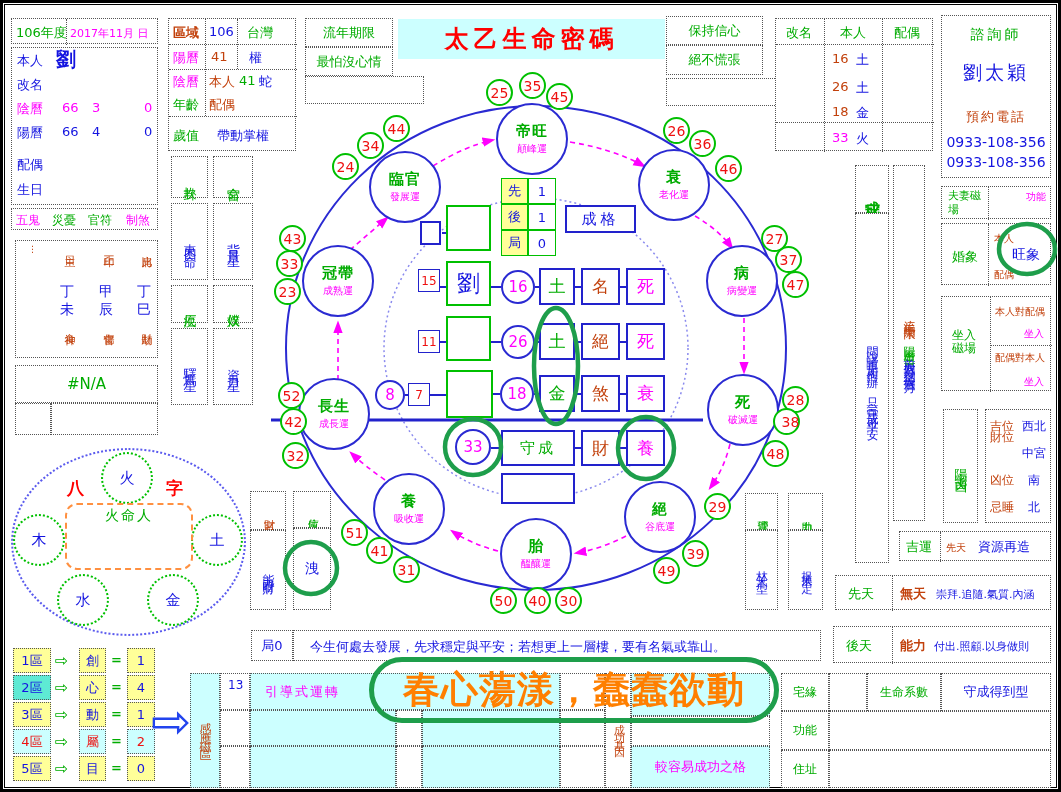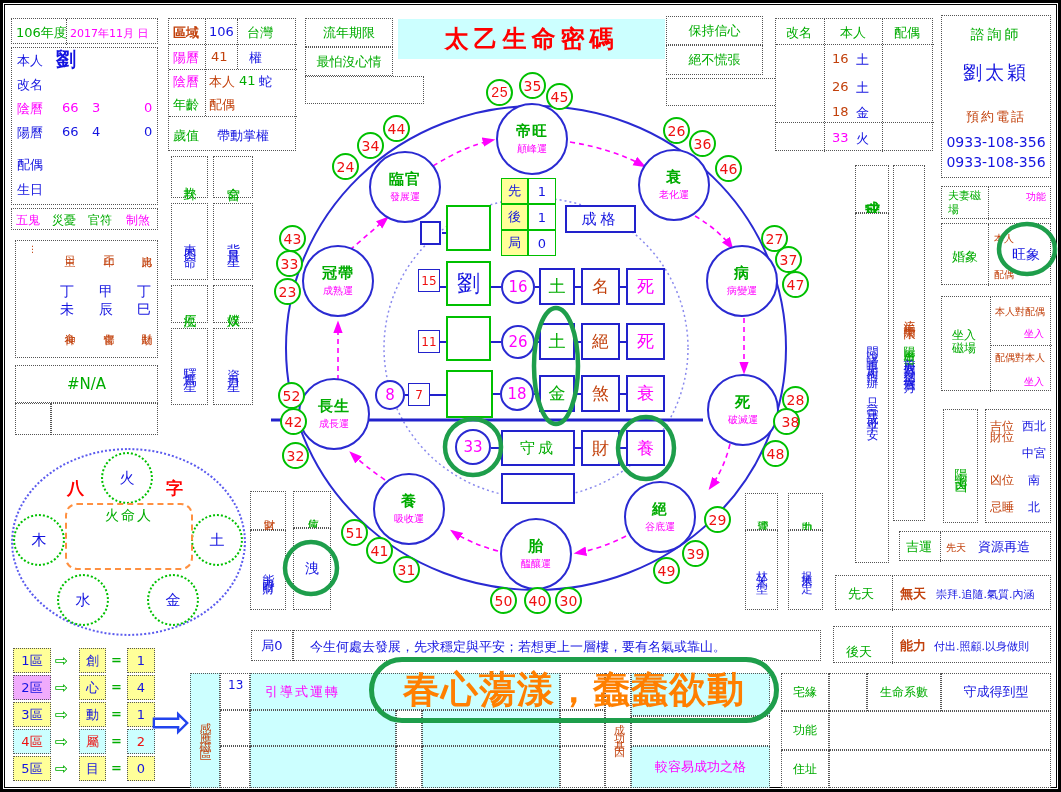--- a/index.html
+++ b/index.html
@@ -274,21 +274,21 @@
     <span class="abs b f13" style="left:78px;top:6px">資源再造</span>
   </div>
   <div class="box" style="left:832px;top:572px;width:216px;height:35px">
     <span class="div-v" style="left:56px;top:0;height:35px"></span>
     <span class="abs g f13" style="left:12px;top:9px">先天</span>
     <span class="abs r f13 bold" style="left:64px;top:9px">無天</span>
     <span class="abs b f11" style="left:100px;top:11px">崇拜.追隨.氣質.內涵</span>
   </div>
   <div class="box" style="left:830px;top:623px;width:218px;height:37px">
     <span class="div-v" style="left:58px;top:0;height:37px"></span>
-    <span class="abs g f13" style="left:12px;top:16px">後天</span>
+    <span class="abs g f13" style="left:12px;top:10px">後天</span>
     <span class="abs r f13 bold" style="left:66px;top:10px">能力</span>
     <span class="abs b f11" style="left:100px;top:12px">付出.照顧.以身做則</span>
   </div>
 
   <div class="box c" style="left:742px;top:490px;width:33px;height:37px">
       <span class="vt g f11">管理</span>
     </div>
   <div class="box c" style="left:742px;top:527px;width:33px;height:80px">
       <span class="vt b f12" style="letter-spacing:6px">林木型</span>
     </div>
@@ -334,21 +334,21 @@
     <span class="g f14" style="letter-spacing:2px">火命人</span>
   </div>
 
   <div id="zone-table">
 
   <div class="box c" style="left: 10px; top: 645px; width: 38px; height: 25px; background: rgb(255, 255, 153); color: rgb(20, 20, 224); font-size: 13px;">1區</div>
       <span class="abs g" style="left: 52px; top: 648px; font-size: 16px; z-index: 2;">⇨</span>
       <div class="box c" style="left: 76px; top: 645px; width: 27px; height: 25px; background: rgb(255, 255, 153); color: rgb(20, 20, 224); font-size: 13px;">創</div>
       <span class="abs g bold" style="left: 108px; top: 649px; font-size: 13px; z-index: 2;">=</span>
       <div class="box c" style="left: 124px; top: 645px; width: 28px; height: 25px; background: rgb(255, 255, 153); color: rgb(20, 20, 224); font-size: 13px;">1</div>
-      <div class="box c" style="left: 10px; top: 672px; width: 38px; height: 25px; background: #f0abfc; color: rgb(20, 20, 224); font-size: 13px;">2區</div>
+      <div class="box c" style="left: 10px; top: 672px; width: 38px; height: 25px; background: #5eead4; color: rgb(20, 20, 224); font-size: 13px;">2區</div>
       <span class="abs g" style="left: 52px; top: 675px; font-size: 16px; z-index: 2;">⇨</span>
       <div class="box c" style="left: 76px; top: 672px; width: 27px; height: 25px; background: rgb(255, 255, 153); color: rgb(20, 20, 224); font-size: 13px;">心</div>
       <span class="abs g bold" style="left: 108px; top: 676px; font-size: 13px; z-index: 2;">=</span>
       <div class="box c" style="left: 124px; top: 672px; width: 28px; height: 25px; background: rgb(255, 255, 153); color: rgb(20, 20, 224); font-size: 13px;">4</div>
       <div class="box c" style="left: 10px; top: 699px; width: 38px; height: 25px; background: rgb(255, 255, 153); color: rgb(20, 20, 224); font-size: 13px;">3區</div>
       <span class="abs g" style="left: 52px; top: 702px; font-size: 16px; z-index: 2;">⇨</span>
       <div class="box c" style="left: 76px; top: 699px; width: 27px; height: 25px; background: rgb(255, 255, 153); color: rgb(20, 20, 224); font-size: 13px;">動</div>
       <span class="abs g bold" style="left: 108px; top: 703px; font-size: 13px; z-index: 2;">=</span>
       <div class="box c" style="left: 124px; top: 699px; width: 28px; height: 25px; background: rgb(255, 255, 153); color: rgb(20, 20, 224); font-size: 13px;">1</div>
       <div class="box c" style="left: 10px; top: 726px; width: 38px; height: 25px; background: rgb(204, 255, 255); color: rgb(238, 16, 16); font-size: 13px;">4區</div>
@@ -552,33 +552,33 @@
         <span class="sb">成長運</span>
       </div>
       <div class="stage-circle" style="left: 299px; top: 242px;">
         <span class="nm">冠帶</span>
         <span class="sb">成熟運</span>
       </div>
       <div class="stage-circle" style="left: 366px; top: 148px;">
         <span class="nm">臨官</span>
         <span class="sb">發展運</span>
       </div>
-      <div class="numc" style="left: 483px; top: 76px; font-family: Liberation Mono, monospace;">25</div>
+      <div class="numc" style="left: 483px; top: 76px;">25</div>
       <div class="numc" style="left: 516px; top: 69px;">35</div>
       <div class="numc" style="left: 543px; top: 80px;">45</div>
       <div class="numc" style="left: 660px; top: 114px;">26</div>
       <div class="numc" style="left: 686px; top: 127px;">36</div>
       <div class="numc" style="left: 712px; top: 152px;">46</div>
       <div class="numc" style="left: 758px; top: 222px;">27</div>
       <div class="numc" style="left: 772px; top: 243px;">37</div>
       <div class="numc" style="left: 779px; top: 268px;">47</div>
       <div class="numc" style="left: 779px; top: 383px;">28</div>
       <div class="numc" style="left: 770px; top: 405px; padding-left: 8px;">38</div>
       <div class="numc" style="left: 759px; top: 437px;">48</div>
-      <div class="numc" style="left: 701px; top: 503px; text-align: right;">29</div>
+      <div class="numc" style="left: 701px; top: 490px; text-align: right;">29</div>
       <div class="numc" style="left: 679px; top: 537px;">39</div>
       <div class="numc" style="left: 650px; top: 554px;">49</div>
       <div class="numc" style="left: 487px; top: 584px;">50</div>
       <div class="numc" style="left: 521px; top: 584px;">40</div>
       <div class="numc" style="left: 552px; top: 584px;">30</div>
       <div class="numc" style="left: 390px; top: 553px;">31</div>
       <div class="numc" style="left: 363px; top: 534px;">41</div>
       <div class="numc" style="left: 338px; top: 516px;">51</div>
       <div class="numc" style="left: 279px; top: 439px;">32</div>
       <div class="numc" style="left: 277px; top: 405px;">42</div>

